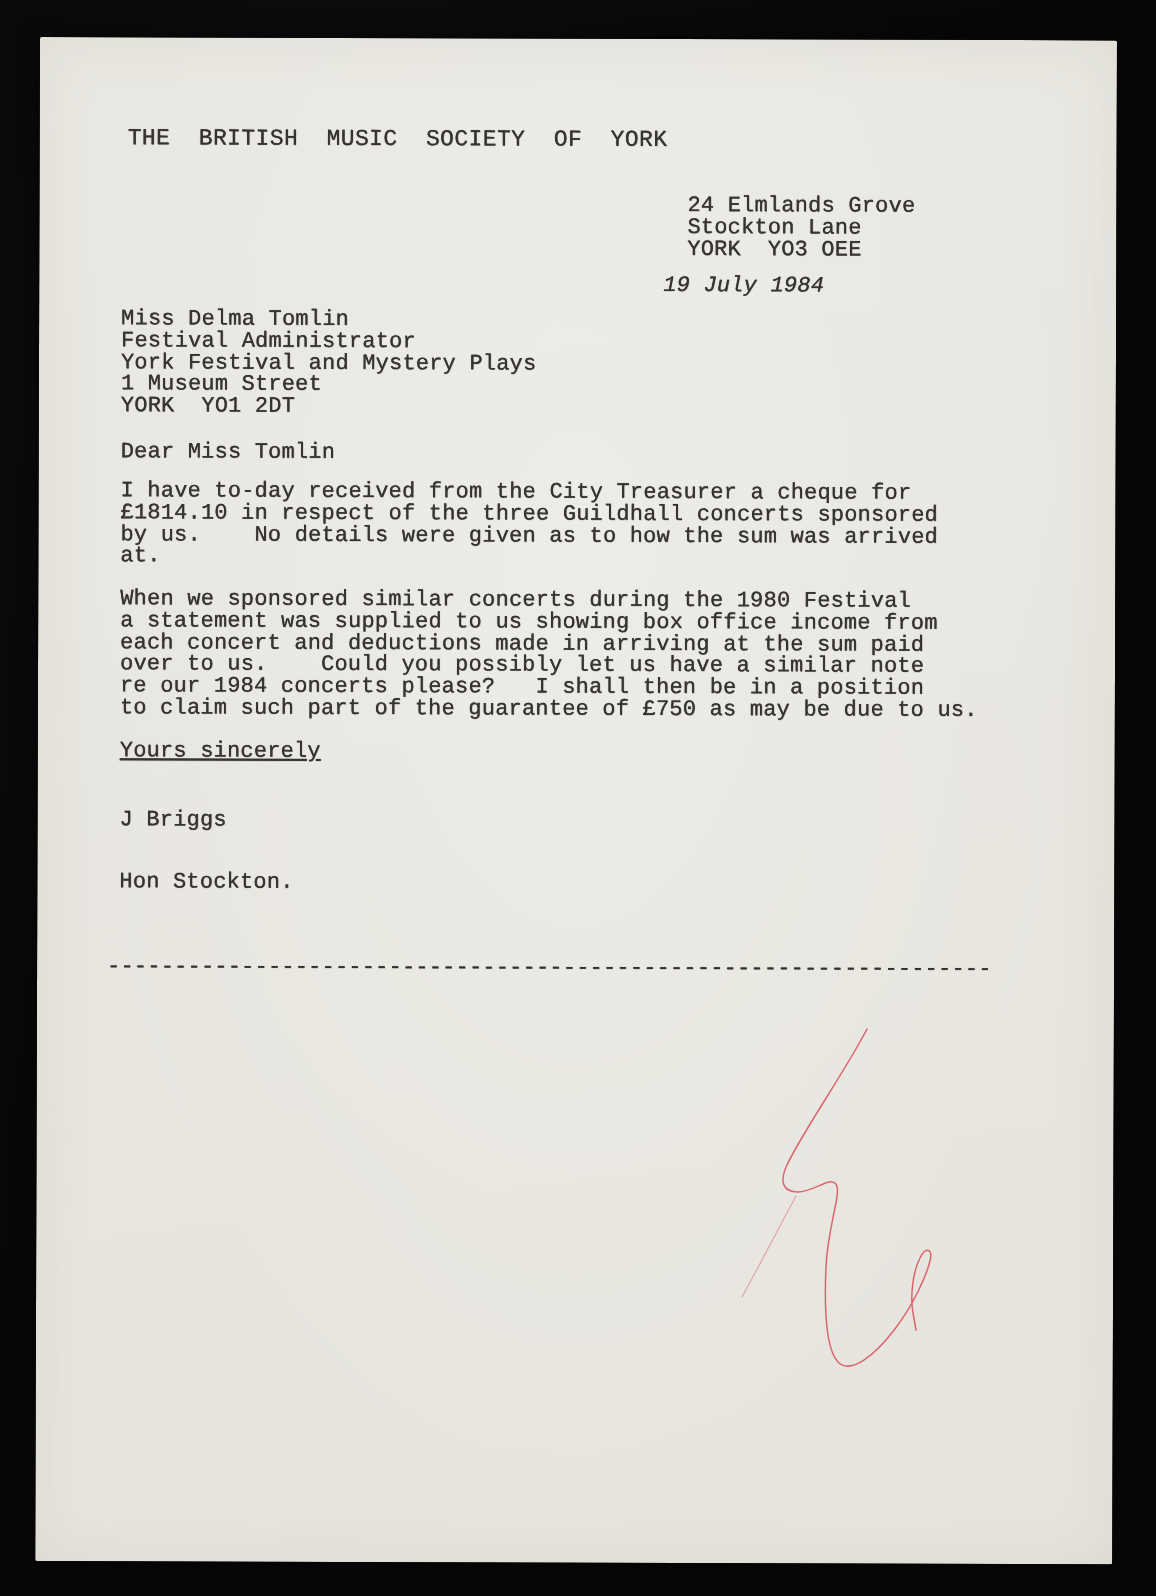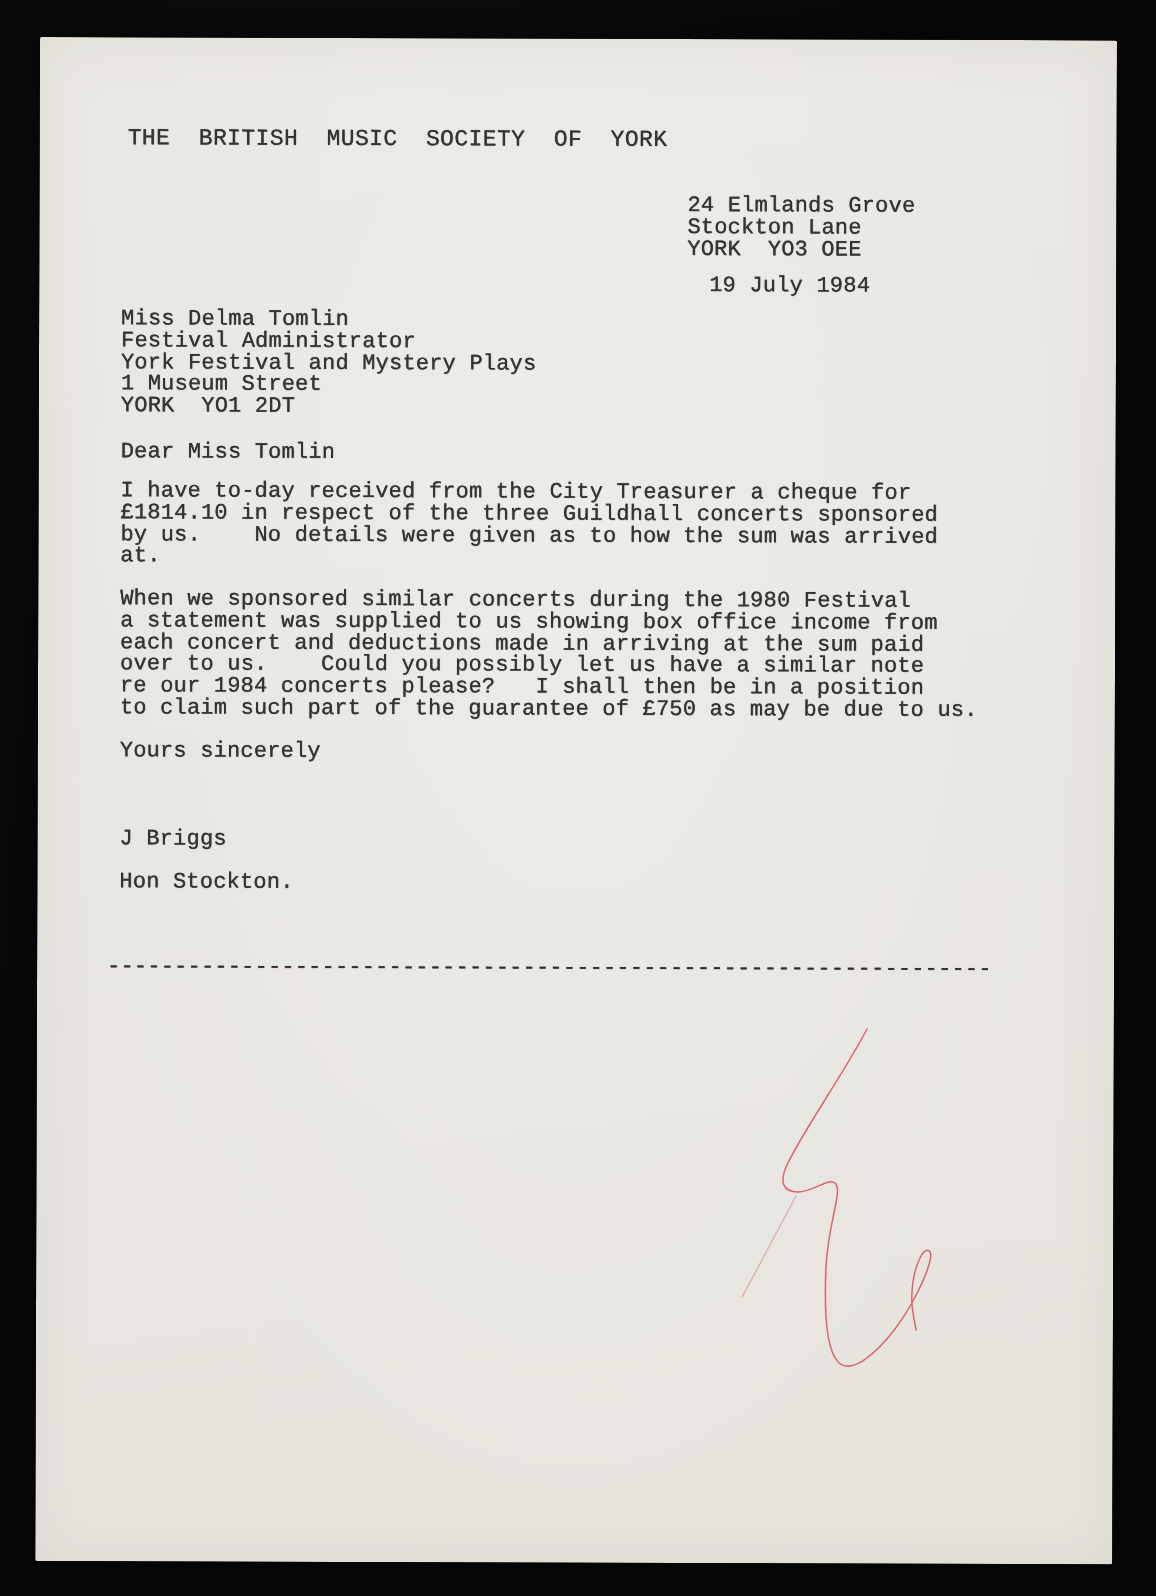--- a/index.html
+++ b/index.html
@@ -44,27 +44,27 @@
     letter-spacing: 0.2px;
     text-shadow: 0 0 0.7px rgba(52,50,46,0.85), 0.4px 0.4px 0.6px rgba(52,50,46,0.35);
   }
   .letterhead {
     left: 88px;
     top: 91px;
     font-size: 23px;
     letter-spacing: 0.4px;
   }
   .sender       { left: 648px; top: 156px; }
-  .dateline     { left: 670px; top: 236px; }
+  .dateline     { left: 624px; top: 236px; font-style: italic; }
   .recipient    { left: 82px;  top: 271px; }
   .salutation   { left: 82px;  top: 404px; }
   .para1        { left: 82px;  top: 443px; }
   .para2        { left: 82px;  top: 551px; }
-  .closing      { left: 82px;  top: 703px; }
-  .sig-name     { left: 82px;  top: 791px; text-align: right; }
+  .closing      { left: 82px;  top: 703px; text-decoration: underline; }
+  .sig-name     { left: 82px;  top: 772px; text-align: right; }
   .sig-title    { left: 82px;  top: 834px; }
   .separator {
     left: 70px;
     top: 919px;
     letter-spacing: 0.2px;
     color: #312f2b;
   }
   .pen-overlay {
     position: absolute;
     inset: 0;

